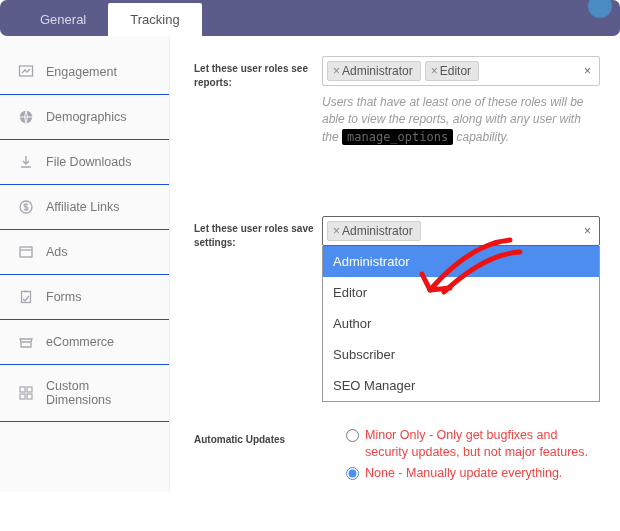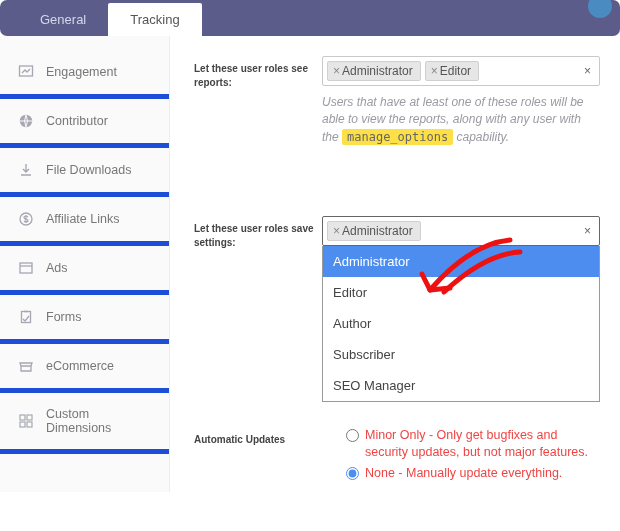--- a/index.html
+++ b/index.html
@@ -8,38 +8,38 @@
   
   .topbar { background: #5b5c8a; height: 36px; display: flex; align-items: flex-end; padding-left: 18px; position: relative; border-radius: 7px; }
   .tab { padding: 9px 22px 9px 22px; font-size: 13px; color: #d6d6ec; cursor: pointer; }
   .tab.active { background: #fff; color: #555; border-top-left-radius: 2px; border-top-right-radius: 2px; }
   .topbar-badge { width: 24px; height: 24px; border-radius: 50%; background: #4a8bc2; position: absolute; right: 8px; top: -6px; }
 
   .body { display: flex; }
 
   
   .sidebar { width: 170px; background: #fafafa; border-right: 1px solid #eee; padding-top: 14px; }
-  .sidebar-item { display: flex; align-items: center; padding: 14px 14px 14px 18px; color: #777; cursor: pointer; border-bottom: 5px solid #1d4ed8; font-size: 12.5px; }
+  .sidebar-item { display: flex; align-items: center; padding: 14px 14px 14px 18px; color: #777; cursor: pointer; border-bottom: 1px solid #1d4ed8; font-size: 12.5px; }
   .sidebar-item .ico { width: 16px; height: 16px; margin-right: 12px; display: flex; align-items: center; justify-content: center; }
   .sidebar-item .ico svg { stroke: #a7a7b3; fill: none; }
 
   
   .main { flex: 1; padding: 20px 20px 0 24px; }
   h2.sect { font-size: 15px; font-weight: 600; color: #333; margin-bottom: 26px; }
   .row { display: flex; margin-bottom: 6px; }
   .row-label { width: 128px; font-size: 10px; font-weight: 600; color: #444; line-height: 1.35; padding-top: 6px; }
   .row-body { flex: 1; position: relative; }
 
   .tagbox { border: 1px solid #c9c9c9; border-radius: 2px; background: #fff; padding: 4px 24px 4px 4px; min-height: 28px; display: flex; align-items: center; gap: 4px; position: relative; }
   .tagbox .tag { background: #e6e6e6; border: 1px solid #d0d0d0; border-radius: 2px; padding: 2px 7px 2px 5px; font-size: 12px; color: #555; display: inline-flex; align-items: center; }
   .tagbox .tag .tx { margin-right: 2px; color: #888; }
   .tagbox .clear { position: absolute; right: 8px; top: 50%; transform: translateY(-50%); color: #666; font-size: 12px; cursor: pointer; }
 
   .hint { font-size: 12px; font-style: italic; color: #9a9aa2; line-height: 1.45; margin-top: 8px; }
-  .hint code { font-family: Consolas, monospace; background: #fde047; padding: 1px 5px; font-style: normal; color: #666; border-radius: 2px; }
+  .hint code { font-family: Consolas, monospace; background: #000000; padding: 1px 5px; font-style: normal; color: #666; border-radius: 2px; }
 
   .spacer { height: 64px; }
 
   
   .tagbox.open { border-color: #666; }
   .dropdown { position: absolute; left: 0; right: 0; top: 30px; border: 1px solid #999; border-top: none; background: #fff; z-index: 5; }
   .dropdown-inner { max-height: 160px; overflow-y: scroll; }
   .dropdown-item { padding: 8px 10px; font-size: 13px; color: #444; cursor: pointer; }
   .dropdown-item.sel { background: #4d8df0; color: #fff; }
   .dropdown-inner::-webkit-scrollbar { width: 14px; }
@@ -73,21 +73,21 @@
         </span>
       <span>Engagement</span>
     </div>
     <div class="sidebar-item">
       <span class="ico">
           <svg width="16" height="16" viewBox="0 0 16 16">
             <circle cx="8" cy="8" r="6.2" fill="#a7a7b3" stroke="none"></circle>
             <path d="M2 8 H14 M8 2 Q11 8 8 14 M8 2 Q5 8 8 14" stroke="#fafafa" stroke-width="1"></path>
           </svg>
         </span>
-      <span>Contributor</span>
+      <span>Demographics</span>
     </div>
     <div class="sidebar-item">
       <span class="ico">
           <svg width="16" height="16" viewBox="0 0 16 16">
             <path d="M8 2 V10 M5 7 L8 10 L11 7 M3 13 H13" stroke-width="1.4"></path>
           </svg>
         </span>
       <span>File Downloads</span>
     </div>
     <div class="sidebar-item">

